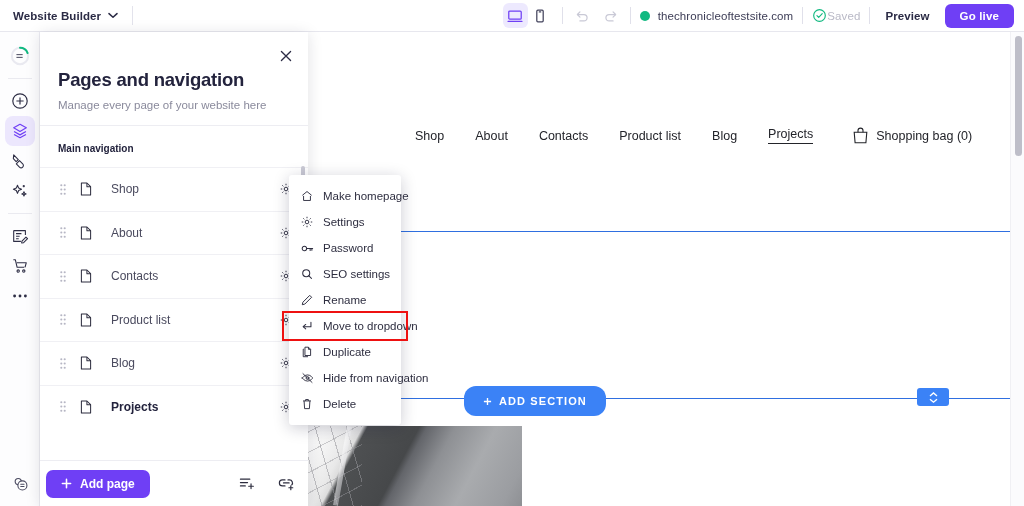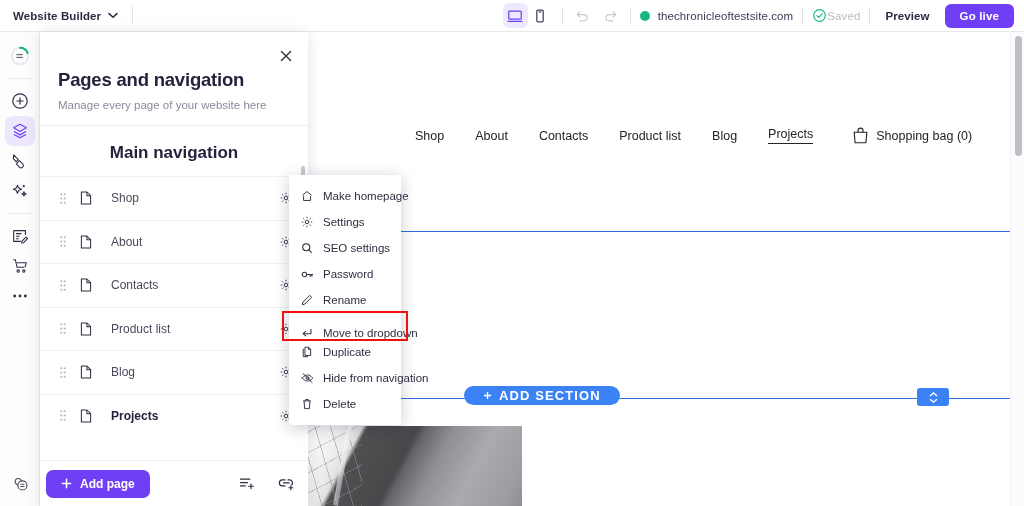--- a/index.html
+++ b/index.html
@@ -102,25 +102,25 @@
   }
   
   .section-sel {
     position: absolute; left: 271px; top: 199px;
     width: 703px; height: 168px;
     border: 1.5px solid #2f6fe0;
     background: transparent;
   }
   .add-section {
     position: absolute; left: 424px; top: 354px;
-    height: 19px; padding: 0 19px;
+    height: 30px; padding: 0 19px;
     background: #3b82f6; color: #fff;
     border-radius: 12px;
     display: flex; align-items: center; justify-content: center; gap: 7px;
-    font-size: 13px; font-weight: bold; letter-spacing: 1.1px;
+    font-size: 11px; font-weight: bold; letter-spacing: 1.1px;
     cursor: pointer; z-index: 12;
   }
   .sec-handle {
     position: absolute; left: 877px; top: 356px;
     width: 32px; height: 18px; border-radius: 3px;
     background: #3b82f6;
     display: flex; align-items: center; justify-content: center;
     cursor: pointer; z-index: 12;
   }
   .hero-photo {
@@ -162,23 +162,22 @@
   .panel-close {
     position: absolute; right: 14px; top: 16px;
     width: 16px; height: 16px; cursor: pointer;
     display: flex; align-items: center; justify-content: center;
   }
   .panel-head { padding: 37px 18px 14px 18px; border-bottom: 1px solid #ededf2; }
   .panel-title { font-size: 18.5px; font-weight: bold; color: #23233d; letter-spacing: -.2px; }
   .panel-sub { font-size: 11.5px; color: #8a8a9c; margin-top: 8px; }
   .panel-scroll { flex: 1; overflow: hidden; position: relative; }
   .group-title {
-    font-size: 17px; font-weight: bold; color: #23233d;
+    font-size: 10px; font-weight: bold; color: #23233d;
     padding: 17px 18px 13px 18px;
-    text-align: center;
   }
   .page-row {
     display: flex; align-items: center;
     height: 43.5px; padding: 0 16px 0 18px;
     border-top: 1px solid #f0f0f4;
     cursor: pointer;
   }
   .page-row:first-of-type { border-top: 1px solid #f0f0f4; }
   .drag-dots { width: 10px; display: flex; justify-content: center; flex: none; cursor: grab; }
   .pg-file { margin-left: 12px; display: flex; align-items: center; flex: none; }
@@ -216,21 +215,21 @@
   .ctx-item {
     display: flex; align-items: center;
     height: 26px; padding: 0 12px;
     font-size: 11.5px; color: #2e2e40; cursor: pointer;
     position: relative;
   }
   .ctx-ico { width: 15px; flex: none; display: flex; align-items: center; justify-content: flex-start; }
   .ctx-txt { margin-left: 7px; white-space: nowrap; }
   .ctx-item.highlight {
     outline: 2px solid #ee1111; outline-offset: 0;
-    margin: 0 -5px; padding-left: 17px; width: calc(100% + 10px); align-items: flex-end;
+    margin: 0 -5px; padding-left: 17px; width: calc(100% + 10px);
   }
 
   
   .right-sb-track {
     position: absolute; right: 0; top: 32px; width: 14px; height: 474px;
     background: #fbfbfd; border-left: 1px solid #f0f0f4; z-index: 58;
   }
   .right-sb-thumb {
     position: absolute; right: 2px; top: 36px;
     width: 7px; height: 120px; border-radius: 4px;
@@ -674,41 +673,41 @@
         <svg width="12" height="12" viewBox="0 0 14 14" fill="none" stroke="#2e2e40" stroke-width="1.1">
           <circle cx="7" cy="7" r="2.1"></circle>
           <path d="M7 .9v1.7M7 11.4v1.7M.9 7h1.7M11.4 7h1.7M2.7 2.7l1.2 1.2M10.1 10.1l1.2 1.2M11.3 2.7l-1.2 1.2M3.9 10.1l-1.2 1.2"></path>
         </svg>
       </span>
       <span class="ctx-txt">Settings</span>
     </div>
 
     <div class="ctx-item">
       <span class="ctx-ico">
-        <svg width="12" height="12" viewBox="0 0 14 14" fill="none" stroke="#2e2e40" stroke-width="1.2" stroke-linecap="round">
-          <circle cx="6.1" cy="6.1" r="4.1"></circle>
-            <path d="M9.2 9.2l3 3"></path>
-        </svg>
-      </span>
-      <span class="ctx-txt">SEO settings</span>
-    </div>
-
-    <div class="ctx-item">
-      <span class="ctx-ico">
         <svg width="13" height="12" viewBox="0 0 15 14" fill="none" stroke="#2e2e40" stroke-width="1.2" stroke-linecap="round">
           <circle cx="3.9" cy="7.6" r="2.6"></circle>
           <path d="M6.5 7.6h7"></path>
             <path d="M10.6 7.6v2.3M12.6 7.6v1.9"></path>
         </svg>
       </span>
       <span class="ctx-txt">Password</span>
     </div>
 
     <div class="ctx-item">
       <span class="ctx-ico">
+        <svg width="12" height="12" viewBox="0 0 14 14" fill="none" stroke="#2e2e40" stroke-width="1.2" stroke-linecap="round">
+          <circle cx="6.1" cy="6.1" r="4.1"></circle>
+            <path d="M9.2 9.2l3 3"></path>
+        </svg>
+      </span>
+      <span class="ctx-txt">SEO settings</span>
+    </div>
+
+    <div class="ctx-item">
+      <span class="ctx-ico">
         <svg width="12" height="12" viewBox="0 0 14 14" fill="none" stroke="#2e2e40" stroke-width="1.15" stroke-linejoin="round">
           <path d="M10.2 1.6l2.2 2.2-8 8-2.9.7.7-2.9z"></path>
         </svg>
       </span>
       <span class="ctx-txt">Rename</span>
     </div>
 
     <div class="ctx-item highlight">
       <span class="ctx-ico">
         <svg width="12" height="12" viewBox="0 0 14 14" fill="none" stroke="#2e2e40" stroke-width="1.2" stroke-linecap="round" stroke-linejoin="round">

